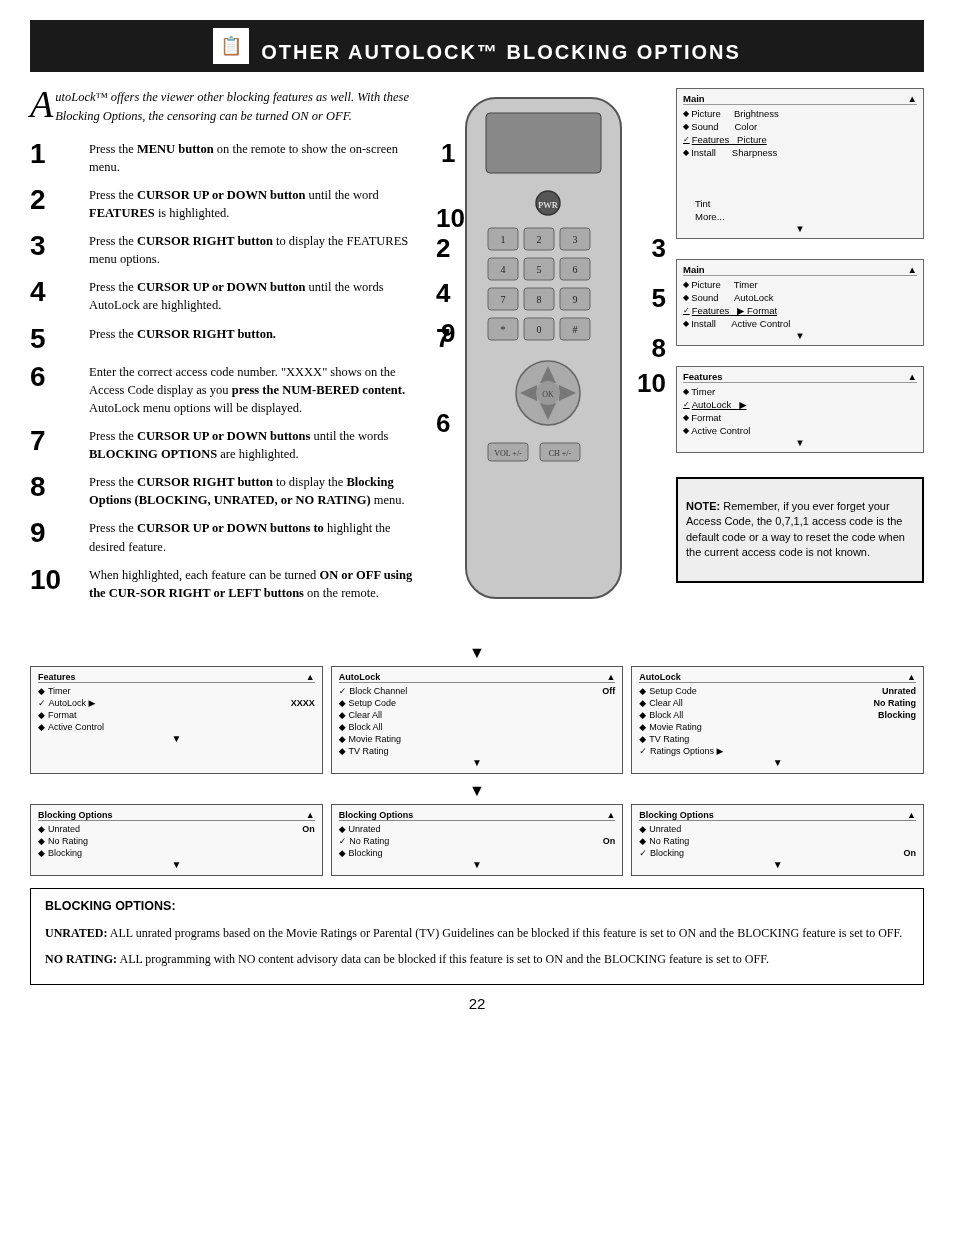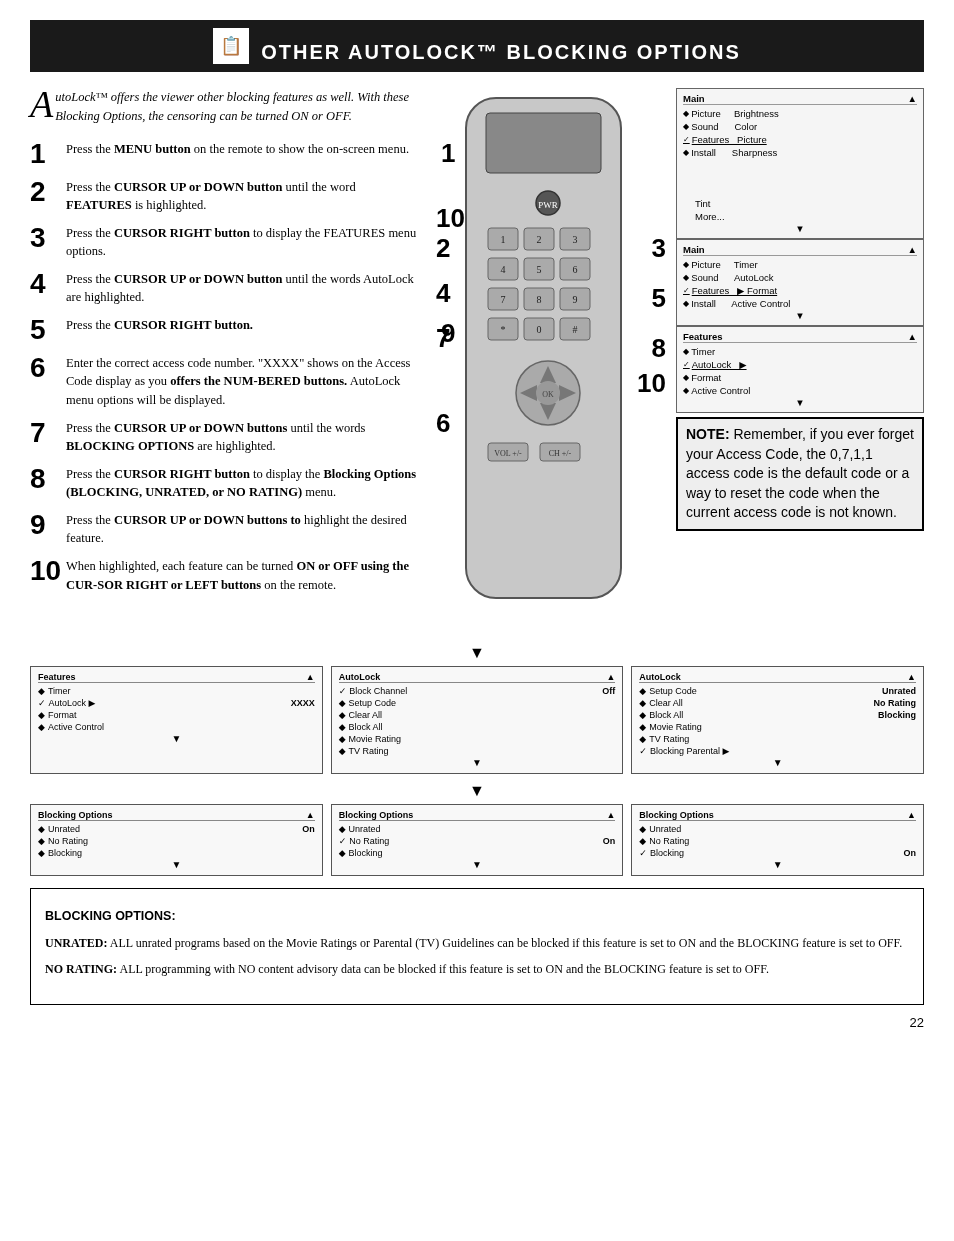--- a/index.html
+++ b/index.html
@@ -73,20 +73,21 @@
     }
     .step-item {
       display: flex;
       gap: 8px;
       margin-bottom: 10px;
       align-items: flex-start;
     }
     .step-text {
       font-size: 12.5px;
       line-height: 1.45;
+      margin-left: 23px;
     }
     .step-text strong {
       font-weight: bold;
     }
     .menu-box {
       border: 1px solid #666;
       background: #f5f5f5;
       padding: 4px 6px;
       font-size: 9.5px;
       font-family: Arial, sans-serif;
@@ -148,38 +149,38 @@
     .screen-box .s-item .val {
       margin-left: auto;
       font-weight: bold;
     }
     .screen-box .arrow-down {
       text-align: center;
       font-size: 10px;
     }
     .blocking-section {
       border: 1px solid #000;
-      padding: 18px 14px;
+      padding: 8px 14px;
       margin-top: 12px;
       font-size: 12px;
       line-height: 1.5;
     }
     .blocking-section h3 {
       font-weight: bold;
       margin-bottom: 8px;
       font-family: Arial, sans-serif;
       font-size: 12.5px;
     }
     .blocking-section p {
       margin-bottom: 8px;
     }
     .page-number {
-      text-align: right;
+      text-align: center;
       margin-top: 10px;
-      font-size: 13px;
+      font-size: 15px;
       font-family: Arial, sans-serif;
     }
     .step-num-large {
       font-size: 28px;
       font-weight: bold;
       font-family: Arial, sans-serif;
       min-width: 28px;
       line-height: 1;
     }
   </style>
@@ -233,21 +234,21 @@
       <li class="step-item">
         <span class="step-num-large">5</span>
         <span class="step-text">
           Press the <strong>CURSOR RIGHT button.</strong>
         </span>
       </li>
 
       <li class="step-item">
         <span class="step-num-large">6</span>
         <span class="step-text">
-          Enter the correct access code number. "XXXX" shows on the Access Code display as you <strong>offers the NUM-BERED buttons.</strong> AutoLock menu options will be displayed.
+          Enter the correct access code number. "XXXX" shows on the Access Code display as you <strong>press the NUM-BERED content.</strong> AutoLock menu options will be displayed.
         </span>
       </li>
 
       <li class="step-item">
         <span class="step-num-large">7</span>
         <span class="step-text">
           Press the <strong>CURSOR UP or DOWN buttons</strong> until the words <strong>BLOCKING OPTIONS</strong> are highlighted.
         </span>
       </li>
 
@@ -342,21 +343,21 @@
         <div style="position:absolute; top:190px; left:0px; font-size:26px; font-weight:bold; font-family:Arial;">4</div>
         <div style="position:absolute; top:235px; left:0px; font-size:26px; font-weight:bold; font-family:Arial;">7</div>
         <div style="position:absolute; top:145px; right:0px; font-size:26px; font-weight:bold; font-family:Arial;">3</div>
         <div style="position:absolute; top:195px; right:0px; font-size:26px; font-weight:bold; font-family:Arial;">5</div>
         <div style="position:absolute; top:245px; right:0px; font-size:26px; font-weight:bold; font-family:Arial;">8</div>
         <div style="position:absolute; top:280px; right:0px; font-size:26px; font-weight:bold; font-family:Arial;">10</div>
         <div style="position:absolute; top:230px; left:5px; font-size:26px; font-weight:bold; font-family:Arial;">9</div>
         <div style="position:absolute; top:320px; left:0px; font-size:26px; font-weight:bold; font-family:Arial;">6</div>
       </div>
 
-      <div style="display:flex; flex-direction:column; gap:0; flex:1;">
+      <div style="display:flex; flex-direction:column; gap:20px; flex:1;">
 
         <div class="menu-box">
           <div class="menu-title">
             <span>Main</span>
               <span>▲</span>
           </div>
           <div class="menu-item"><span class="diamond">◆</span> Picture &nbsp;&nbsp;&nbsp; Brightness</div>
           <div class="menu-item"><span class="diamond">◆</span> Sound &nbsp;&nbsp;&nbsp;&nbsp; Color</div>
           <div class="menu-item selected"><span class="check">✓</span> Features &nbsp; Picture</div>
           <div class="menu-item"><span class="diamond">◆</span> Install &nbsp;&nbsp;&nbsp;&nbsp; Sharpness</div>
@@ -382,21 +383,21 @@
             <span>Features</span>
               <span>▲</span>
           </div>
           <div class="menu-item"><span class="diamond">◆</span> Timer</div>
           <div class="menu-item selected"><span class="check">✓</span> AutoLock &nbsp; ▶</div>
           <div class="menu-item"><span class="diamond">◆</span> Format</div>
           <div class="menu-item"><span class="diamond">◆</span> Active Control</div>
           <div style="text-align:center;">▼</div>
         </div>
 
-        <div style="border:2px solid #000; background:#eee; padding:6px 8px; font-size:14px; line-height:1.4; font-family:Arial,sans-serif; margin-top:4px;">
+        <div style="border:2px solid #000; background:#eee; padding:20px 8px; font-size:11px; line-height:1.4; font-family:Arial,sans-serif; margin-top:4px;">
           <strong>NOTE:</strong>
           <span> Remember, if you ever forget your Access Code, the 0,7,1,1 access code is the default code or a way to reset the code when the current access code is not known.</span>
         </div>
       </div>
     </div>
   </div>
 </div>
 
 <div class="bottom-screens">
 
@@ -485,21 +486,21 @@
       <div class="s-item">
           <span>◆</span>
           <span>Movie Rating</span>
         </div>
       <div class="s-item">
           <span>◆</span>
           <span>TV Rating</span>
         </div>
       <div class="s-item">
           <span>✓</span>
-          <span>Blocking Parental ▶</span>
+          <span>Ratings Options ▶</span>
         </div>
       <div class="arrow-down">▼</div>
     </div>
   </div>
 
   <div style="text-align:center; font-size:16px; margin-bottom:4px;">▼</div>
 
   <div class="screens-row">
 
     <div class="screen-box">

